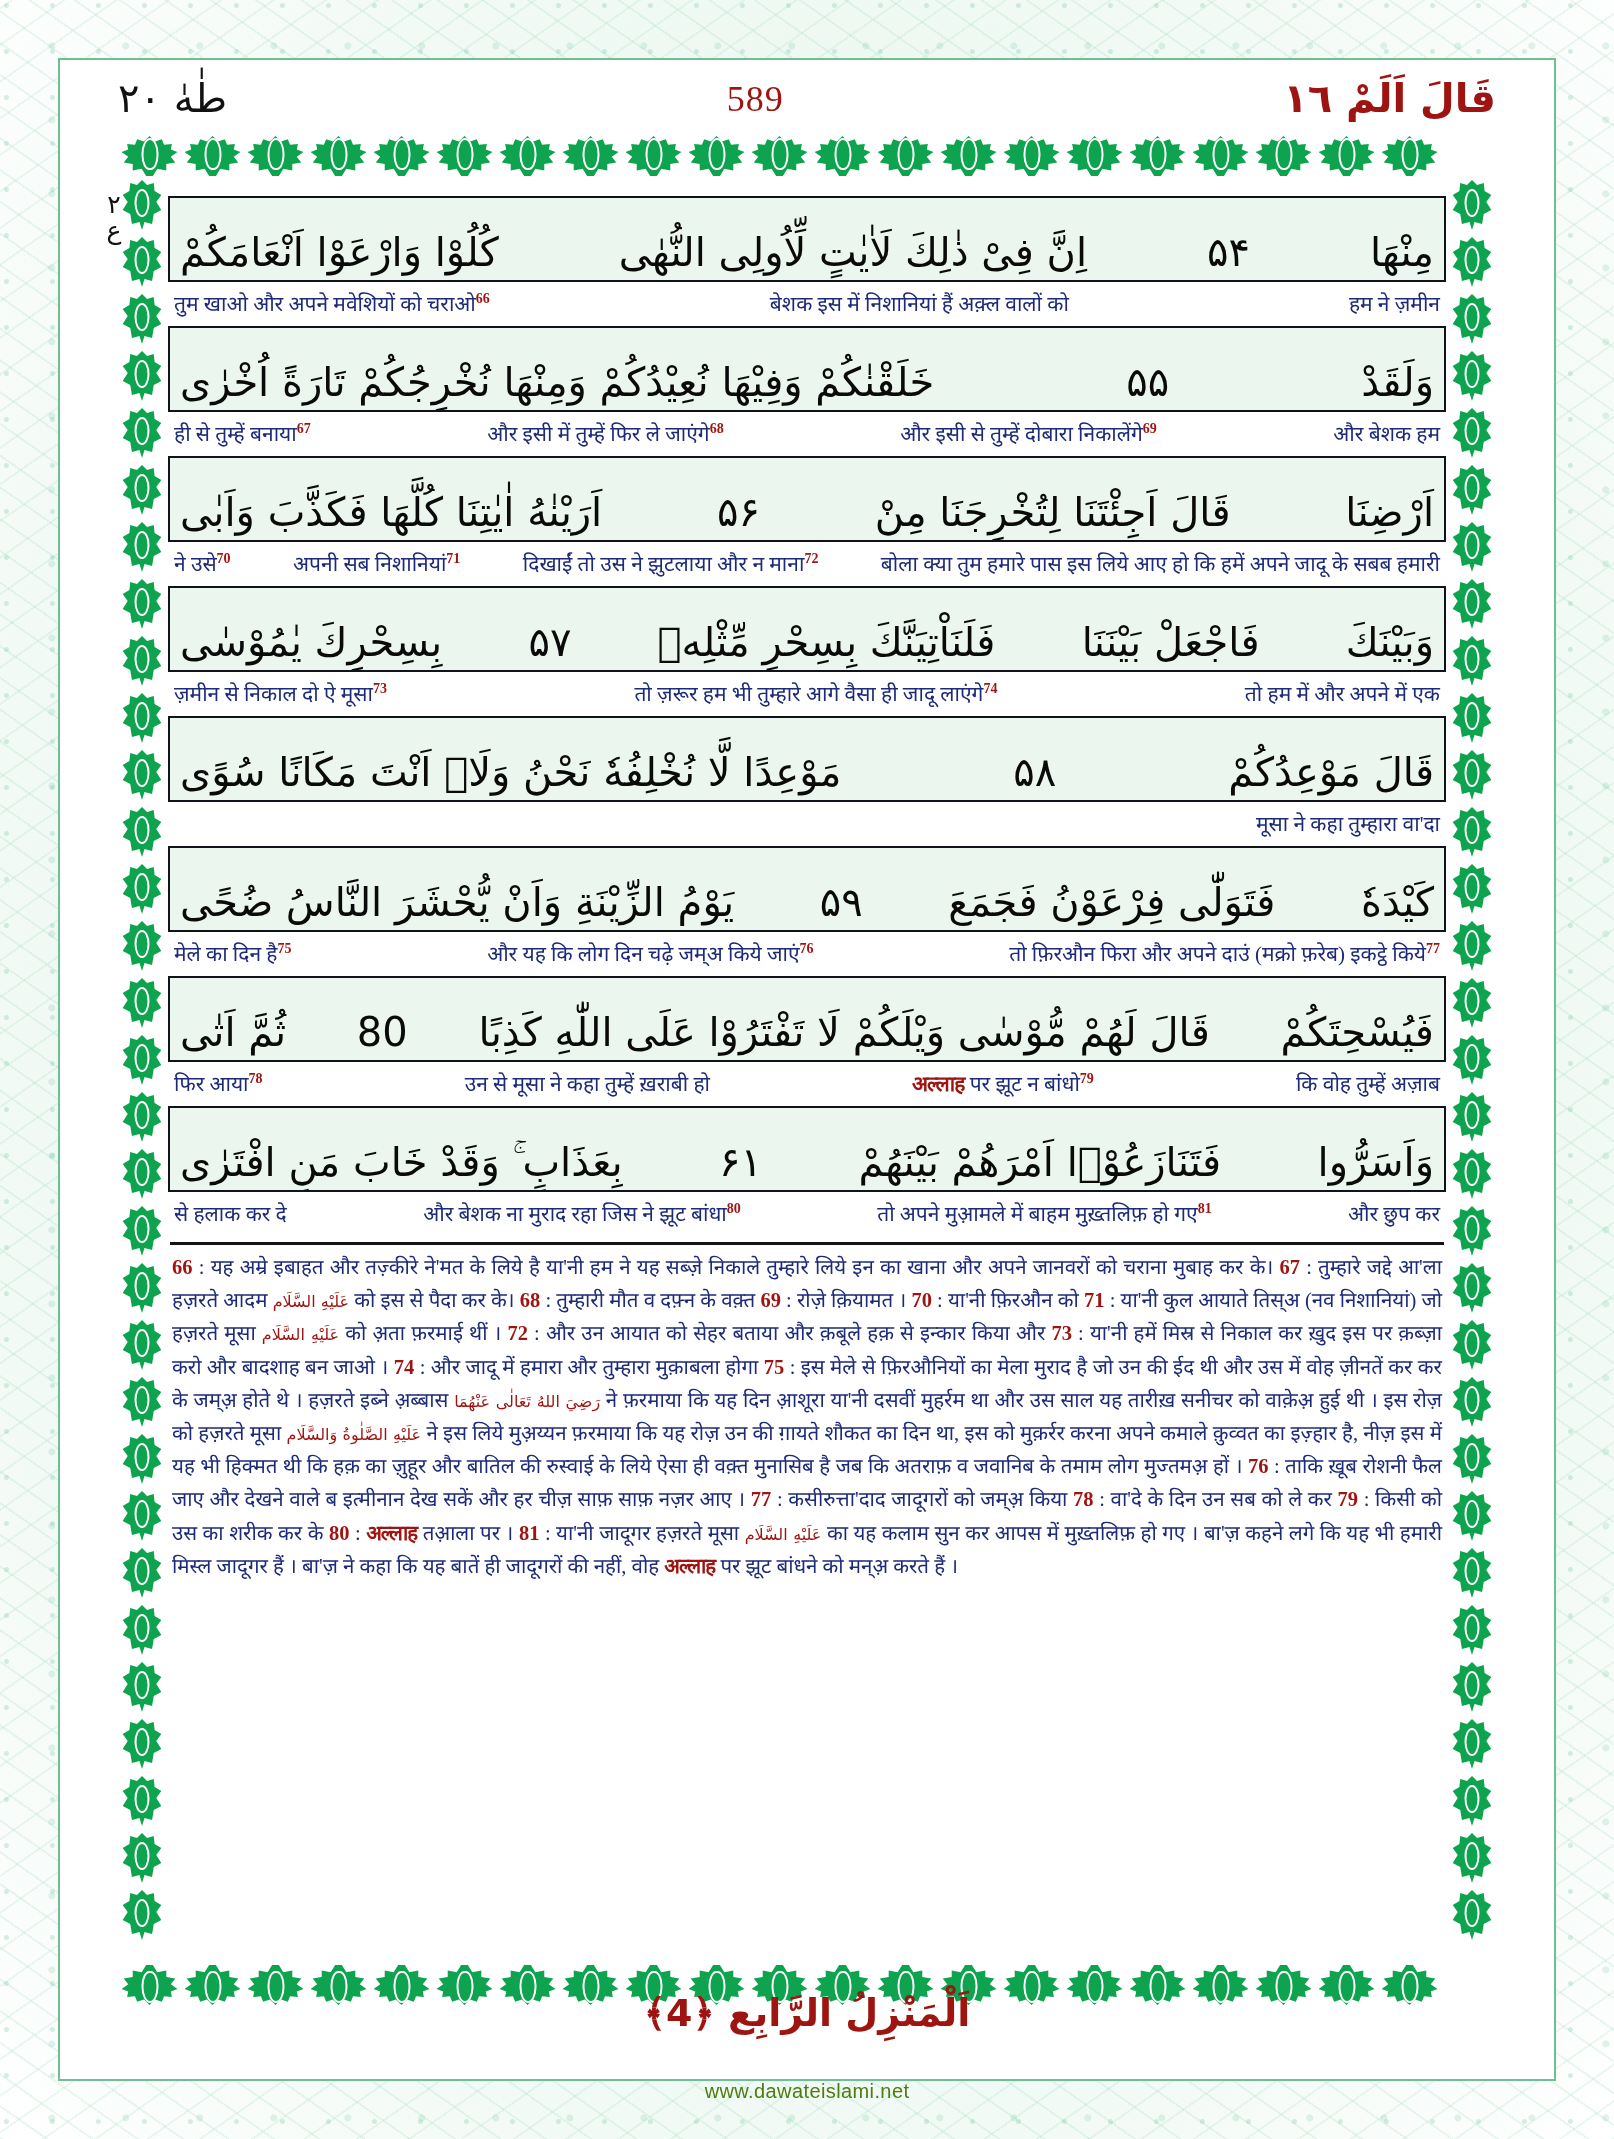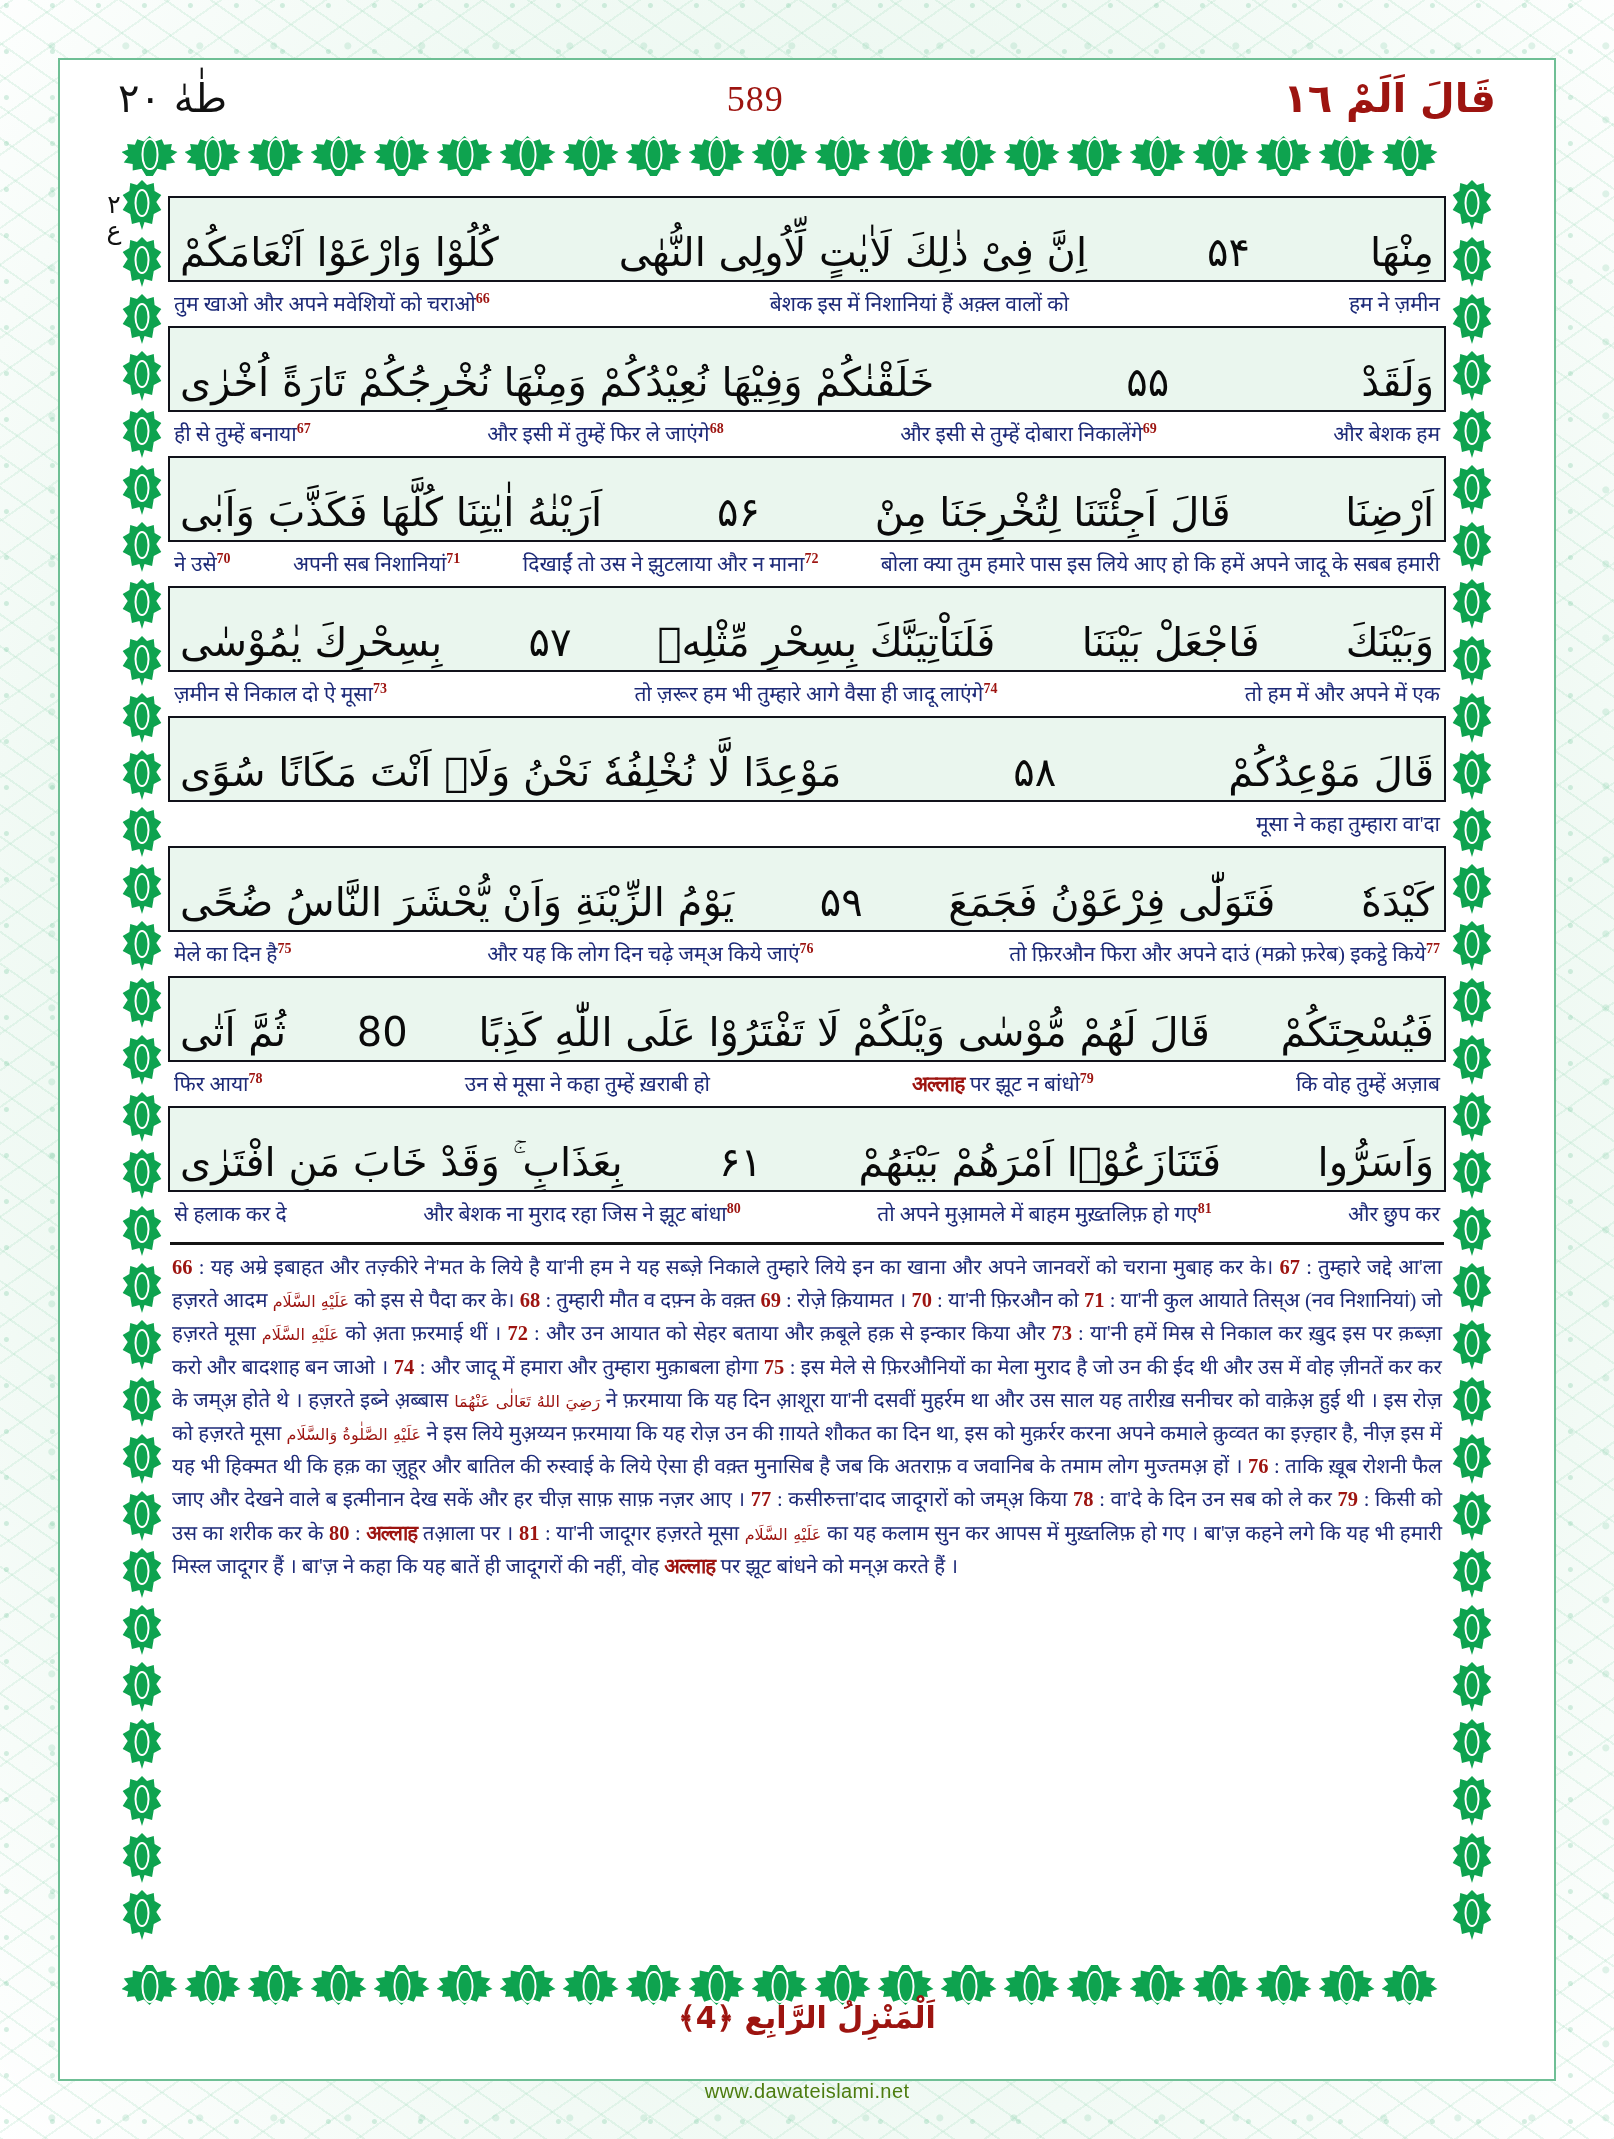--- a/index.html
+++ b/index.html
@@ -164,21 +164,21 @@
   }
   .honor{
     color:#9d1410;font-family:"DejaVu Sans", sans-serif;
     font-size:16px;direction:rtl;unicode-bidi:isolate;
   }
 
   
   .footer-manzil{
     position:absolute;left:0;right:0;bottom:104px;text-align:center;
     font-family:"DejaVu Sans", sans-serif;
-    font-size:30px;color:#9d1410;font-weight:700;direction:rtl;
+    font-size:38px;color:#9d1410;font-weight:700;direction:rtl;
   }
   .footer-url{
     position:absolute;left:0;right:0;bottom:36px;text-align:center;
     font-family:"Liberation Sans", sans-serif;
     font-size:20px;color:#4d7c0f;letter-spacing:.4px;
   }
 </style>
 </head>
 <body>
 

